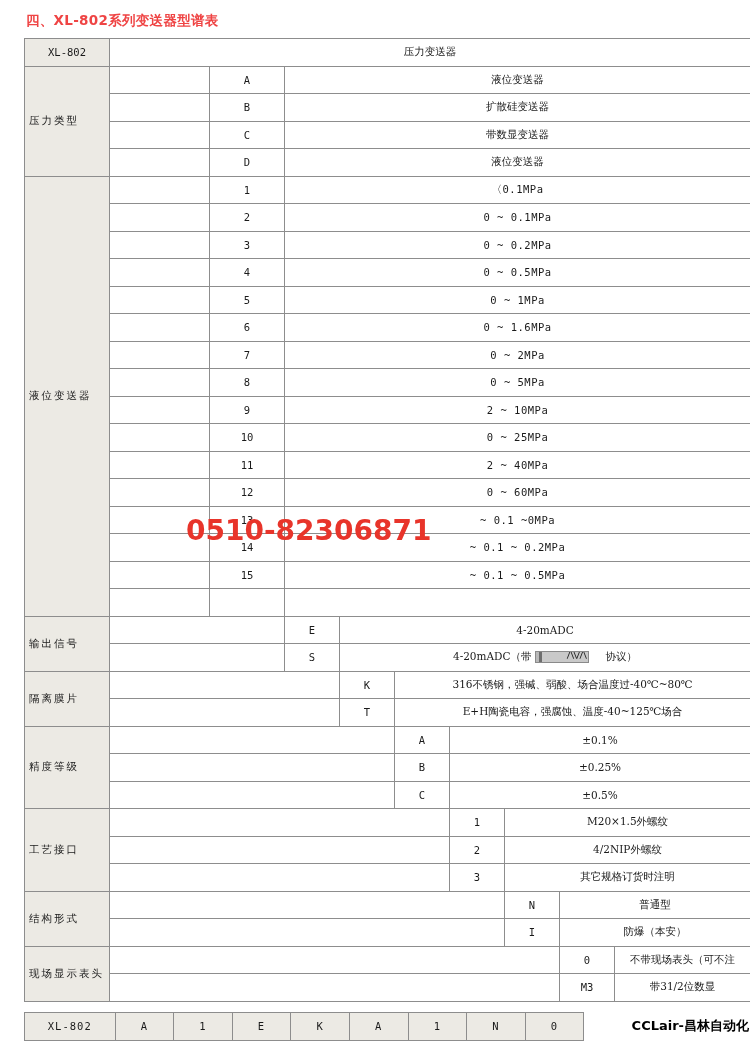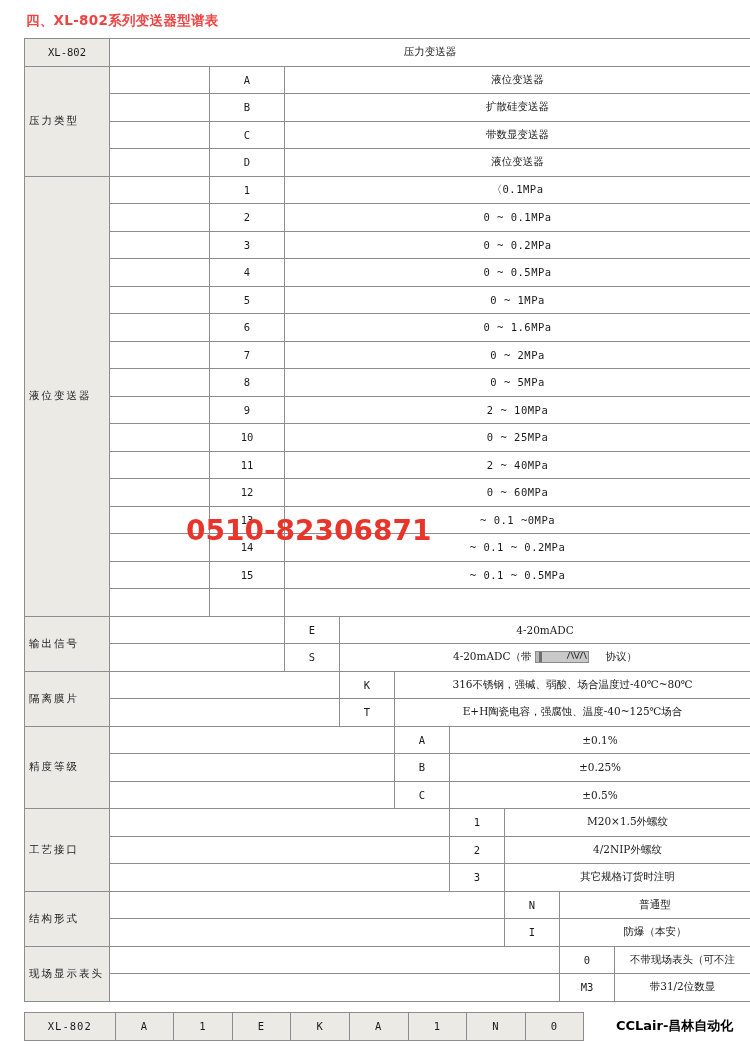--- a/index.html
+++ b/index.html
@@ -119,21 +119,21 @@
   table.summary td {
     border: 1px solid #8d8d8d;
     height: 28px;
     font-size: 10.5px;
     text-align: center;
     font-family: "DejaVu Sans Mono", "Liberation Mono", monospace;
     box-sizing: border-box;
   }
   table.summary td.brand {
     border: none;
-    text-align: center;
+    text-align: right;
     padding-left: 16px;
     font-family: "DejaVu Sans", "Liberation Sans", sans-serif;
     font-weight: bold;
     font-size: 13px;
     color: #000;
     background: #fff;
   }
   .sum-first {
     background: #eceae4;
     letter-spacing: 1px;

